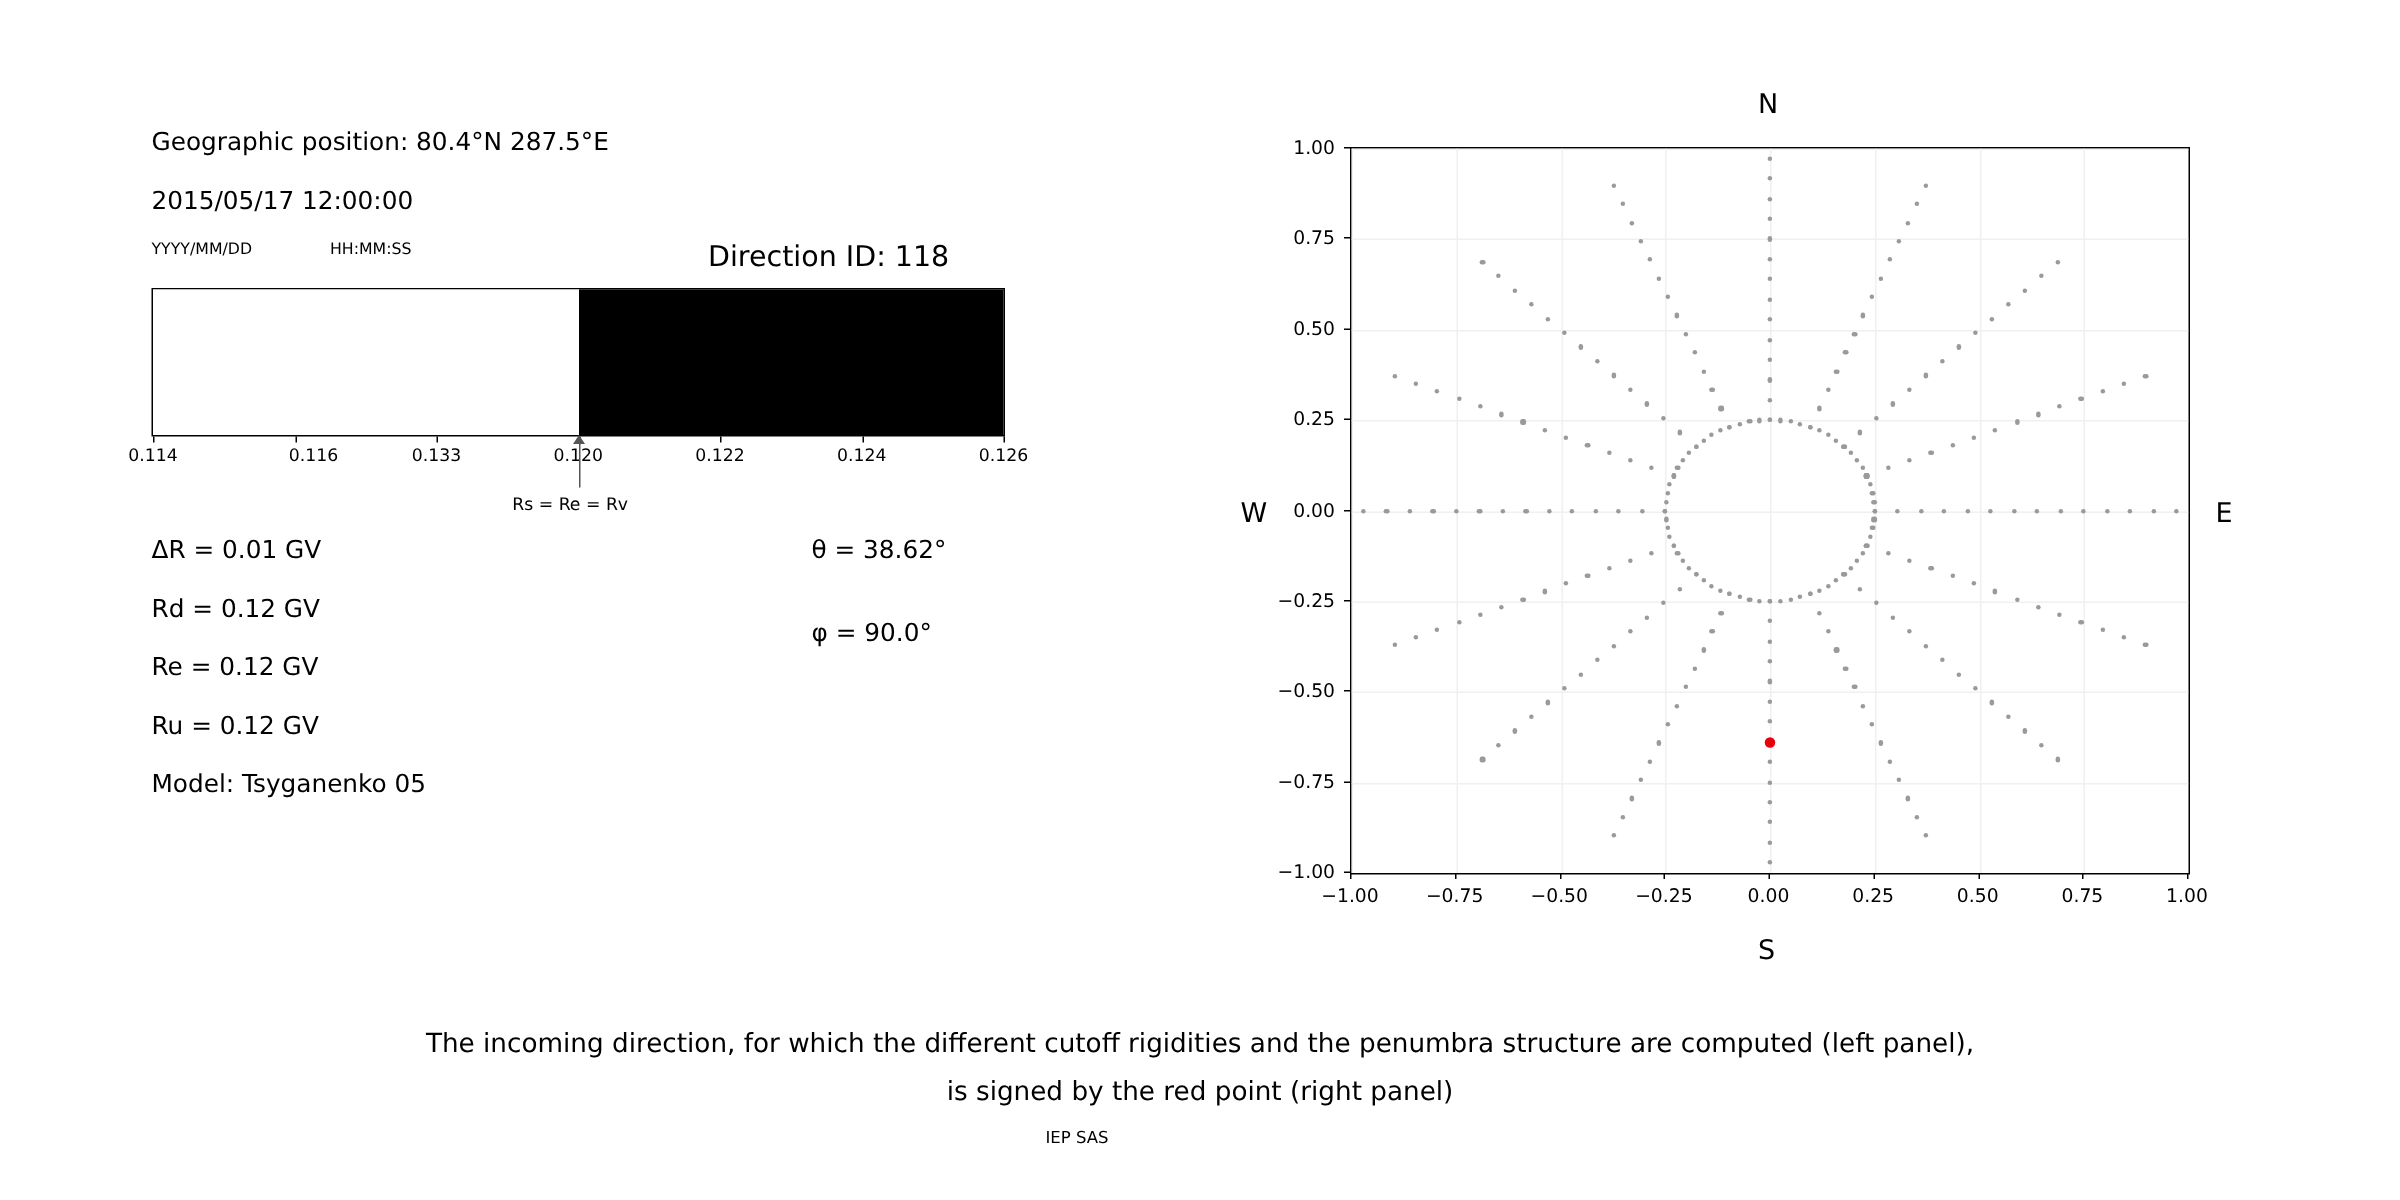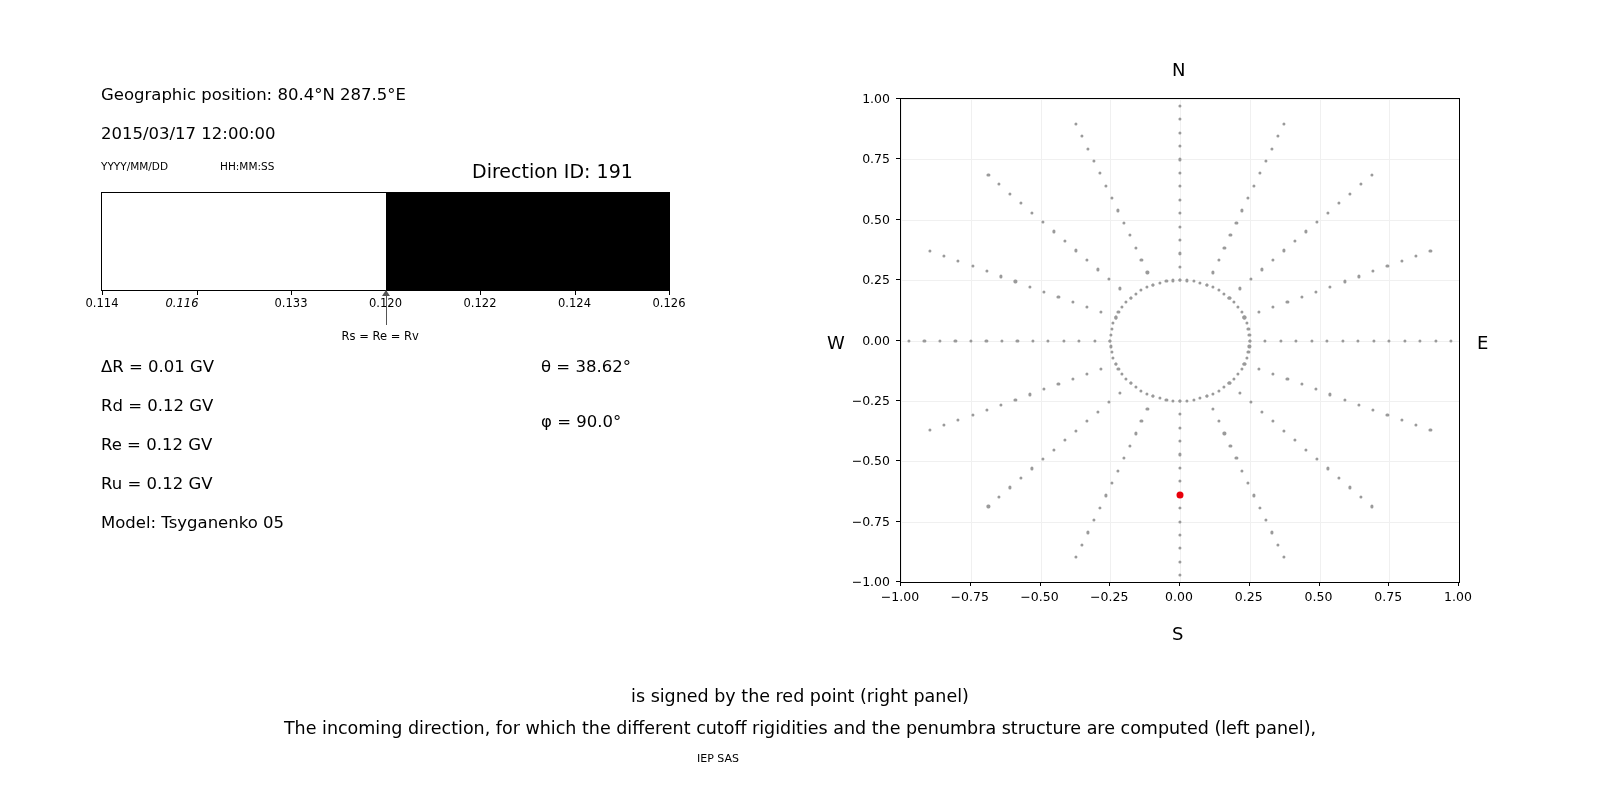--- a/index.html
+++ b/index.html
@@ -135,35 +135,35 @@
     left: 0; top: 752px; width: 1436px; text-align: center;
     font-size: 11px; color: #000;
   }
 </style>
 </head>
 <body>
 
 <div id="left-panel" class="abs">
 
   <div id="geo-position" class="abs text-line">Geographic position: 80.4°N 287.5°E</div>
-  <div id="datetime" class="abs text-line">2015/03/17 12:00:00</div>
+  <div id="datetime" class="abs text-line">2015/05/17 12:00:00</div>
   <div id="fmt-date" class="abs">YYYY/MM/DD</div>
   <div id="fmt-time" class="abs">HH:MM:SS</div>
-  <div id="direction-id" class="abs">Direction ID: 191</div>
+  <div id="direction-id" class="abs">Direction ID: 118</div>
 
   <div id="penumbra-wrap" class="abs">
     <div id="penumbra-allowed" style="left: 0px; width: 283.5px; background: rgb(255, 255, 255);"></div>
     <div id="penumbra-forbidden" style="left: 283.5px; width: 283.5px; background: rgb(0, 0, 0);"></div>
   </div>
 
   <div id="bar-axis" class="abs">
       <div class="tick" style="left: 1px;"></div>
       <div class="ticklabel" style="left: 1px;">0.114</div>
       <div class="tick" style="left: 95.5px;"></div>
-      <div class="ticklabel" style="left: 81px; font-style: italic;">0.116</div>
+      <div class="ticklabel" style="left: 108px;">0.116</div>
       <div class="tick" style="left: 190px;"></div>
       <div class="ticklabel" style="left: 190px;">0.133</div>
       <div class="tick" style="left: 284.5px;"></div>
       <div class="ticklabel" style="left: 284.5px;">0.120</div>
       <div class="tick" style="left: 379px;"></div>
       <div class="ticklabel" style="left: 379px;">0.122</div>
       <div class="tick" style="left: 473.5px;"></div>
       <div class="ticklabel" style="left: 473.5px;">0.124</div>
       <div class="tick" style="left: 568px;"></div>
       <div class="ticklabel" style="left: 568px;">0.126</div>
@@ -529,16 +529,16 @@
     <div class="tickmark" style="left: 1458px; top: 582px; width: 1px; height: 4px;"></div>
     <div class="axlabel" style="left: 1458px; top: 589px;">1.00</div>
   </div>
 
 <div id="compass-n" class="compass">N</div>
 <div id="compass-s" class="compass">S</div>
 <div id="compass-w" class="compass">W</div>
 <div id="compass-e" class="compass">E</div>
 
 <div id="caption" class="abs">
+  <div class="cap-line">The incoming direction, for which the different cutoff rigidities and the penumbra structure are computed (left panel),</div>
   <div class="cap-line">is signed by the red point (right panel)</div>
-  <div class="cap-line">The incoming direction, for which the different cutoff rigidities and the penumbra structure are computed (left panel),</div>
 </div>
 <div id="credit" class="abs">IEP SAS</div>
 
 </body></html>

